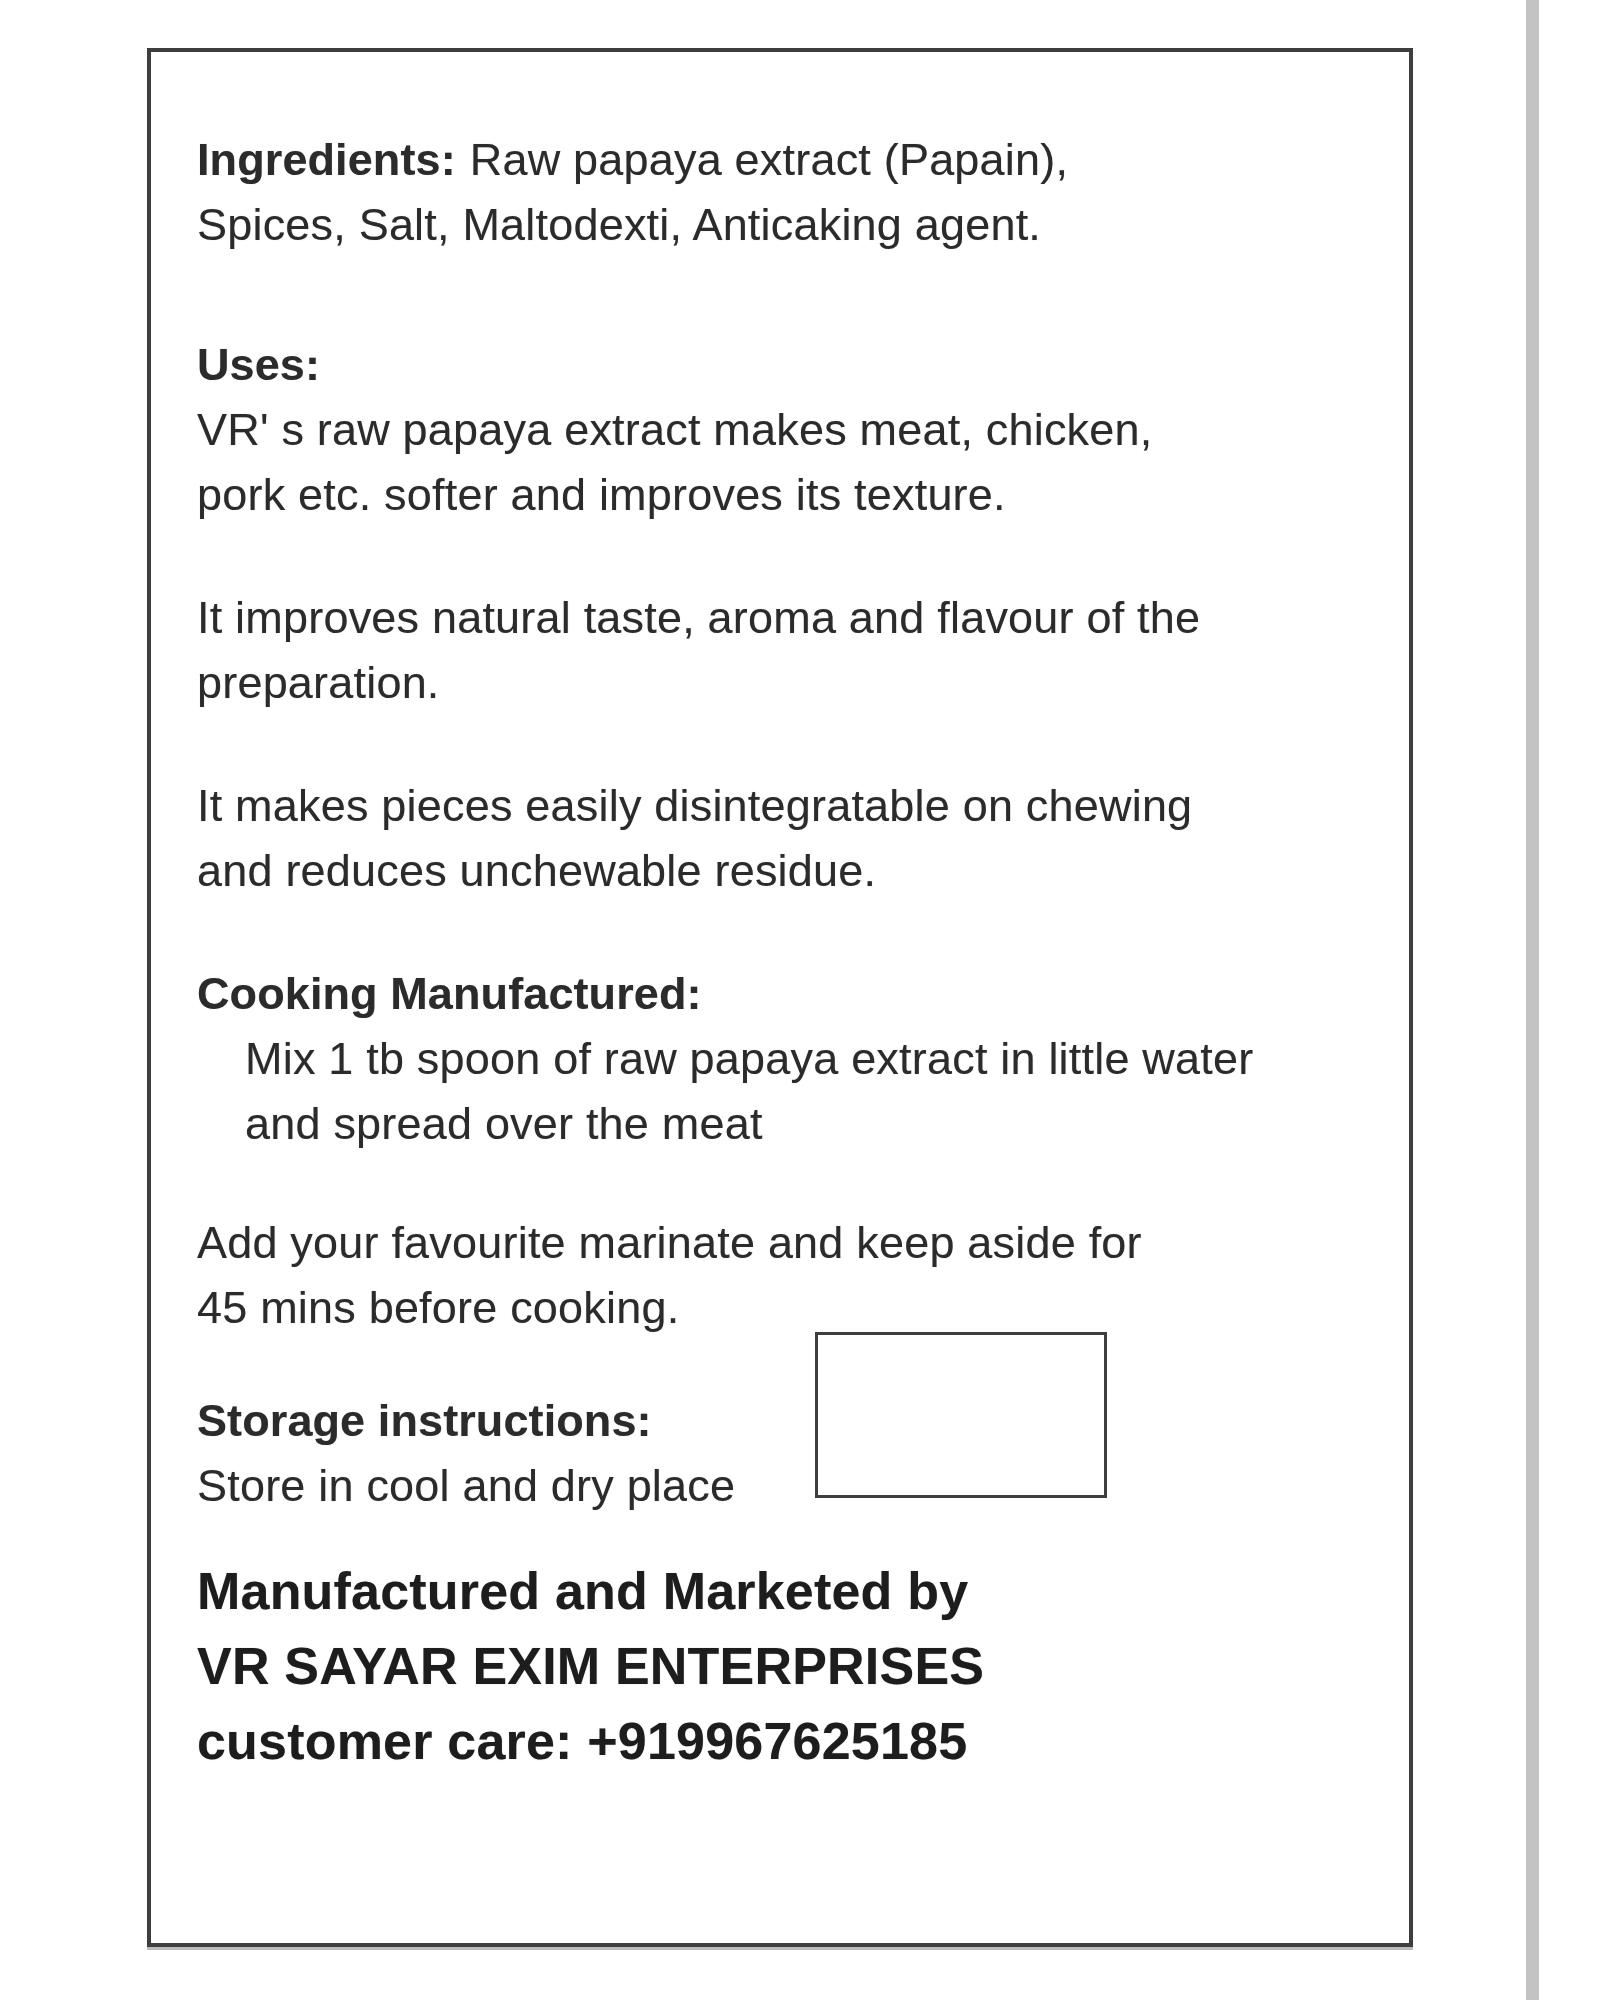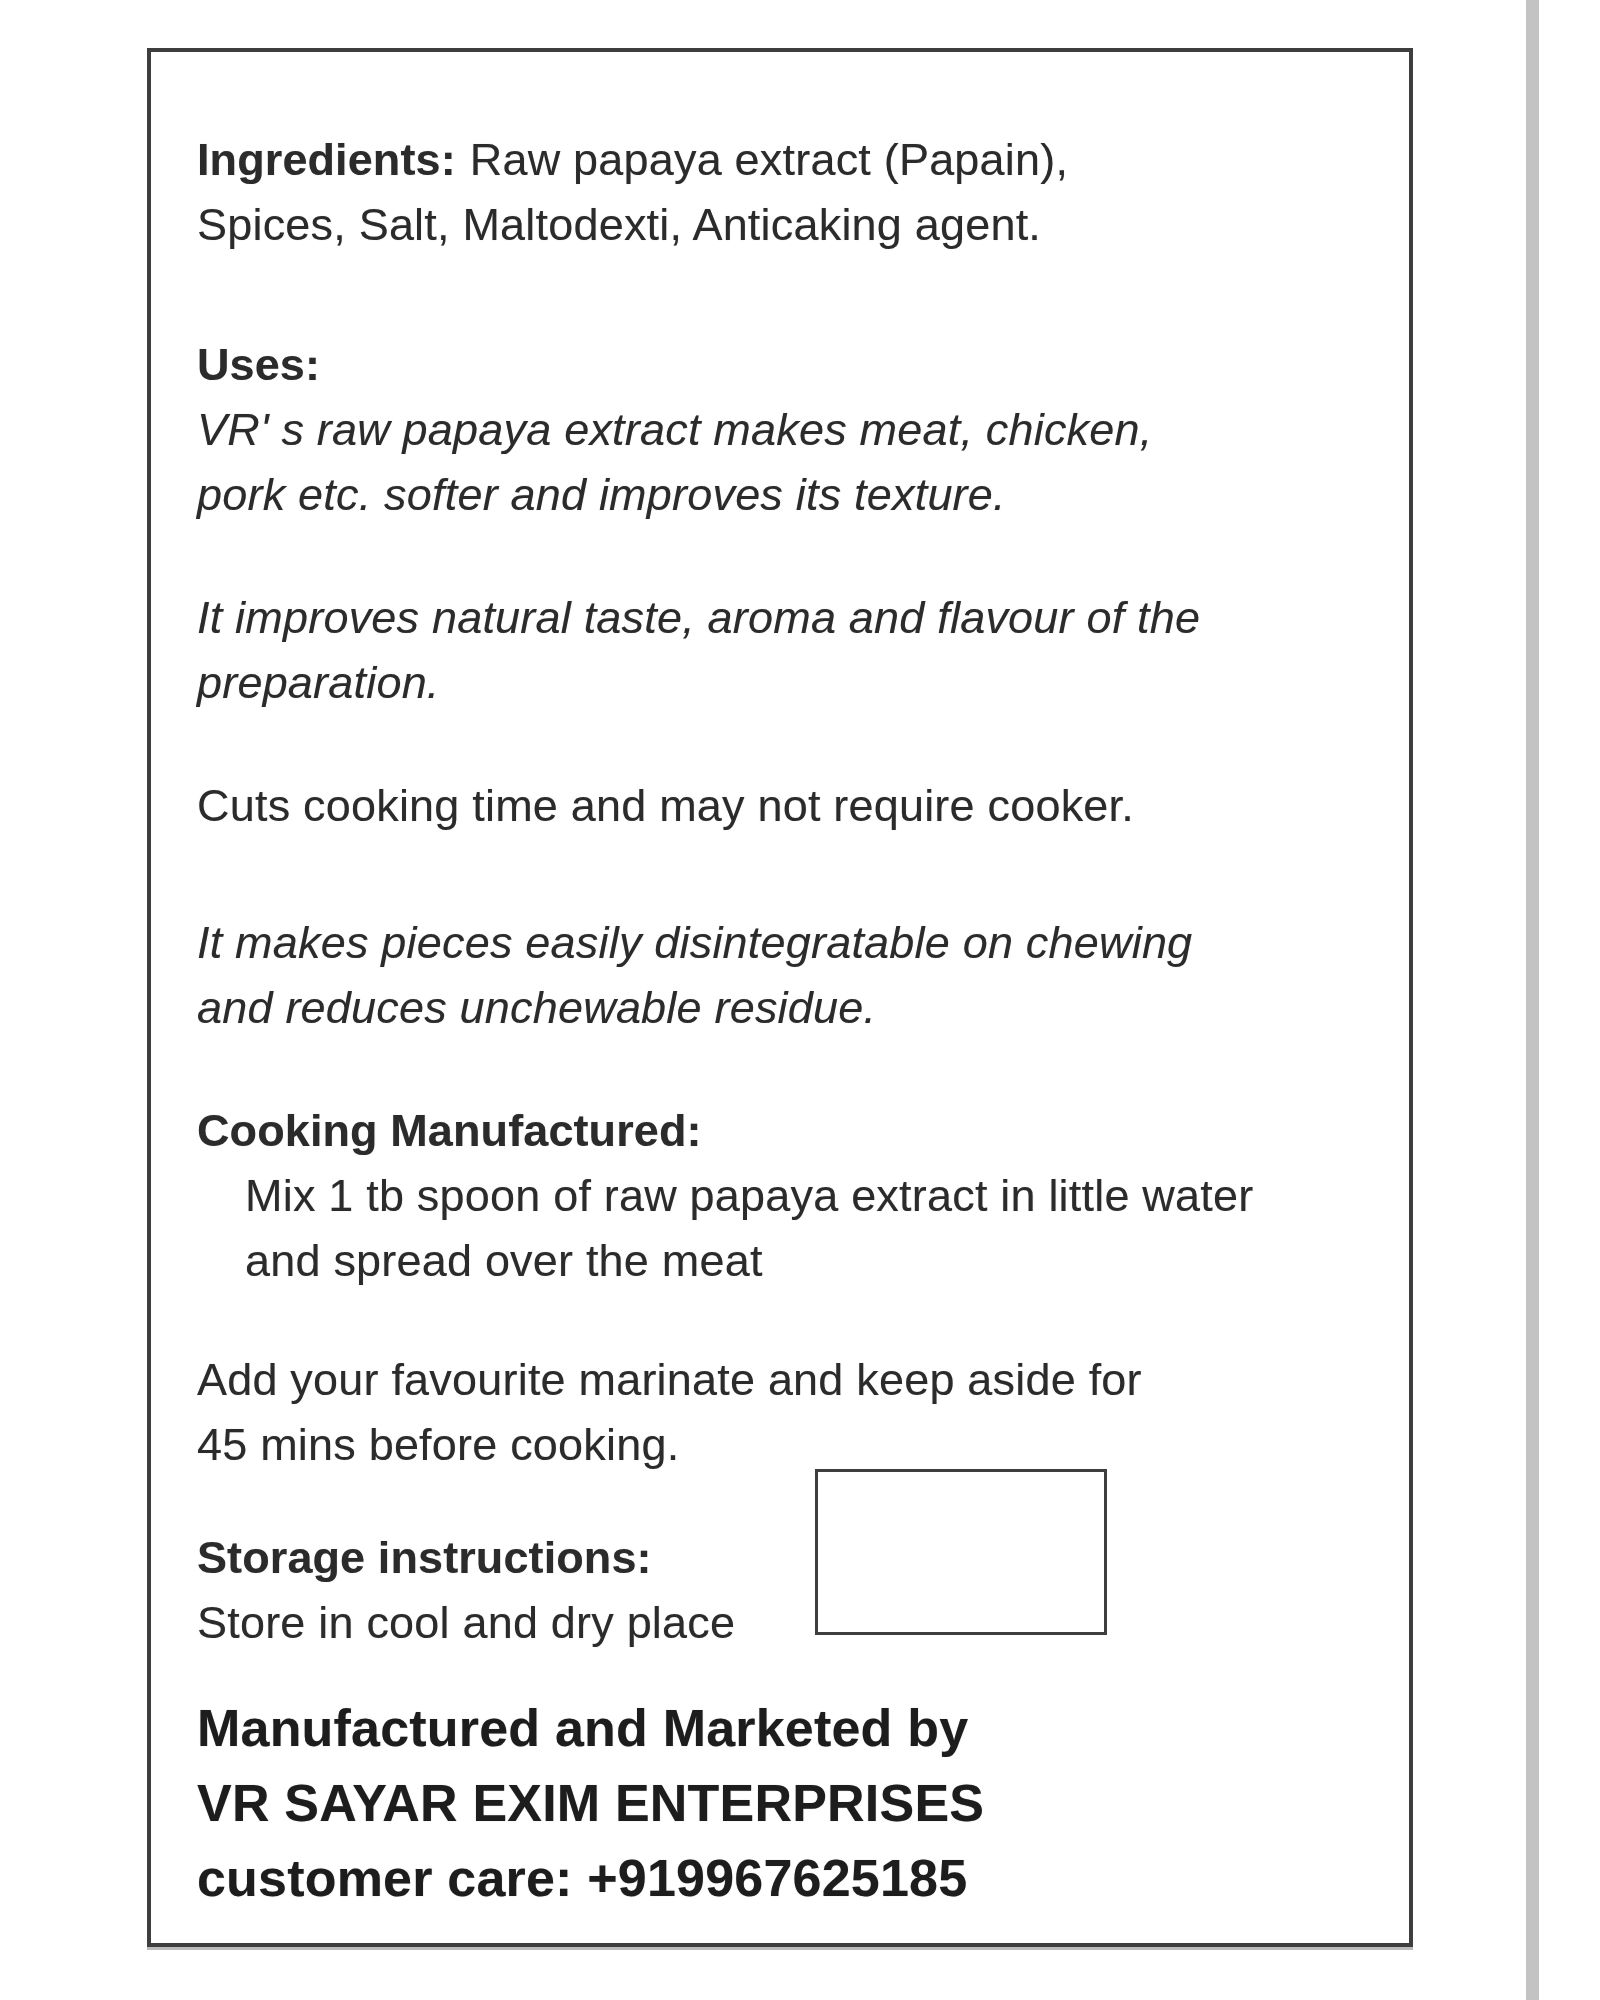--- a/index.html
+++ b/index.html
@@ -41,21 +41,21 @@
     font-size: 45px;
     line-height: 65px;
     letter-spacing: 0.2px;
     white-space: pre-line;
     text-shadow: 0 0 1px rgba(43,43,43,0.30);
   }
   .heading, .bold { font-weight: 700; letter-spacing: 0.1px; }
   .lead { margin-right: 14px; }
 
   .mb-ing { margin-bottom: 75px; }
-  .mb-58 { margin-bottom: 58px; font-style: italic; }
+  .mb-58 { margin-bottom: 58px; }
   .mb-72 { margin-bottom: 72px; }
   .mb-54 { margin-bottom: 54px; margin-left: 48px; }
 
   .storage-row {
     display: flex;
     align-items: flex-start;
     margin-top: -8px;
   }
   .storage-col { width: 618px; margin-top: 56px; }
   .dates-col { width: 255px; }
@@ -86,21 +86,20 @@
     <div class="content">
 
       <div class="para mb-ing"><span class="bold lead">Ingredients:</span><span>Raw papaya extract (Papain),
 Spices, Salt, Maltodexti, Anticaking agent.</span></div>
 
       <div class="heading">Uses:</div>
       <div class="para mb-58">VR' s raw papaya extract makes meat, chicken,
 pork etc. softer and improves its texture.</div>
       <div class="para mb-58">It improves natural taste, aroma and flavour of the
 preparation.</div>
-      <div class="para mb-72">Cuts cooking time and may not require cooker.</div>
       <div class="para mb-58">It makes pieces easily disintegratable on chewing
 and reduces unchewable residue.</div>
 
       <div class="heading">Cooking Manufactured:</div>
       <div class="para mb-54">Mix 1 tb spoon of raw papaya extract in little water
 and spread over the meat</div>
       <div class="para">Add your favourite marinate and keep aside for
 45 mins before cooking.</div>
 
       <div class="storage-row">

